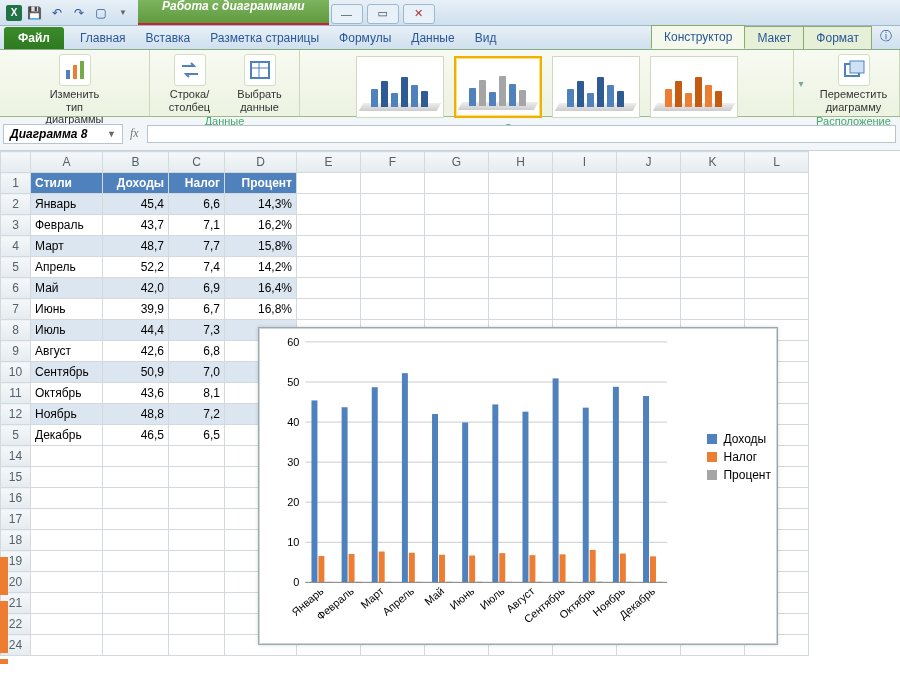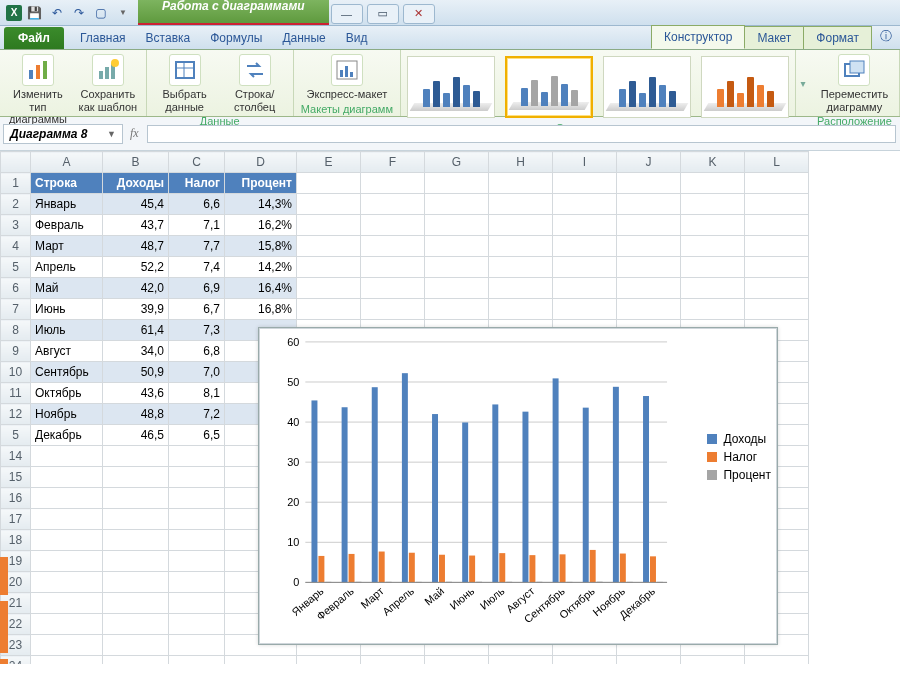--- a/index.html
+++ b/index.html
@@ -88,20 +88,21 @@
     <div>—</div>
     <div>▭</div>
     <div style="color:#a33">✕</div>
   </div>
 </div>
 
 <div class="tabsrow">
   <div class="file-tab">Файл</div>
   <div class="tab">Главная</div>
   <div class="tab">Вставка</div>
+  <div class="tab">Разметка страницы</div>
   <div class="tab">Формулы</div>
   <div class="tab">Данные</div>
   <div class="tab">Вид</div>
   <div class="chart-context">
     <div class="ctab active ctab-underline">Конструктор</div>
     <div class="ctab">Макет</div>
     <div class="ctab">Формат</div>
   </div>
   <div class="help-icon">ⓘ</div>
 </div>
@@ -112,75 +113,48 @@
       <div class="rbig">
         <div class="ricon">
             <svg viewBox="0 0 24 24">
               <rect x="3" y="12" width="4" height="9" fill="#4f81bd"></rect>
               <rect x="10" y="7" width="4" height="14" fill="#ed7d31"></rect>
               <rect x="17" y="3" width="4" height="18" fill="#70ad47"></rect>
             </svg>
           </div>
         <span>Изменить тип диаграммы</span>
       </div>
+    </div>
+    <div class="rlabel">Тип</div>
+  </div>
+
+  <div class="rgroup" style="width:150px">
+    <div class="rbody">
       <div class="rbig">
         <div class="ricon">
             <svg viewBox="0 0 24 24">
-              <rect x="3" y="13" width="4" height="8" fill="#7aa"></rect>
-              <rect x="9" y="9" width="4" height="12" fill="#7aa"></rect>
-              <rect x="15" y="5" width="4" height="16" fill="#7aa"></rect>
-              <circle cx="19" cy="5" r="4" fill="#fc3"></circle>
+              <path d="M4 8h12l-3-3M20 16H8l3 3" stroke="#4f81bd" stroke-width="2" fill="none"></path>
             </svg>
           </div>
-        <span>Сохранить как шаблон</span>
+        <span>Строка/столбец</span>
       </div>
-    </div>
-    <div class="rlabel">Тип</div>
-  </div>
-
-  <div class="rgroup" style="width:150px">
-    <div class="rbody">
       <div class="rbig">
         <div class="ricon">
             <svg viewBox="0 0 24 24">
               <rect x="3" y="4" width="18" height="16" fill="none" stroke="#4f81bd" stroke-width="2"></rect>
               <line x1="3" y1="10" x2="21" y2="10" stroke="#4f81bd"></line>
               <line x1="11" y1="4" x2="11" y2="20" stroke="#4f81bd"></line>
             </svg>
           </div>
         <span>Выбрать данные</span>
       </div>
-      <div class="rbig">
-        <div class="ricon">
-            <svg viewBox="0 0 24 24">
-              <path d="M4 8h12l-3-3M20 16H8l3 3" stroke="#4f81bd" stroke-width="2" fill="none"></path>
-            </svg>
-          </div>
-        <span>Строка/столбец</span>
-      </div>
     </div>
     <div class="rlabel">Данные</div>
   </div>
 
-  <div class="rgroup" style="width:110px">
-    <div class="rbody">
-      <div class="rbig" style="width:90px">
-        <div class="ricon">
-            <svg viewBox="0 0 24 24">
-              <rect x="2" y="3" width="20" height="18" fill="none" stroke="#888"></rect>
-              <rect x="5" y="12" width="3" height="7" fill="#4f81bd"></rect>
-              <rect x="10" y="8" width="3" height="11" fill="#4f81bd"></rect>
-              <rect x="15" y="14" width="3" height="5" fill="#4f81bd"></rect>
-            </svg>
-          </div>
-        <span>Экспресс-макет</span>
-      </div>
-    </div>
-    <div class="rlabel">Макеты диаграмм</div>
-  </div>
 
   <div class="rgroup" style="flex:1">
     <div class="rbody" id="styleThumbs">
         <div class="style-thumb">
           <div class="floor"></div>
           <div class="minibar" style="height: 18px; background: rgb(79, 129, 189);"></div>
           <div class="minibar" style="height: 26px; background: rgb(46, 91, 148);"></div>
           <div class="minibar" style="height: 14px; background: rgb(79, 129, 189);"></div>
           <div class="minibar" style="height: 30px; background: rgb(46, 91, 148);"></div>
           <div class="minibar" style="height: 22px; background: rgb(79, 129, 189);"></div>
@@ -258,21 +232,21 @@
           <th class="colRest">F</th>
           <th class="colRest">G</th>
           <th class="colRest">H</th>
           <th class="colRest">I</th>
           <th class="colRest">J</th>
           <th class="colRest">K</th>
           <th class="colRest">L</th>
         </tr>
         <tr>
           <th class="rowhdr">1</th>
-          <td class="thead-cell">Строка</td>
+          <td class="thead-cell">Стили</td>
           <td class="thead-cell tright">Доходы</td>
           <td class="thead-cell tright">Налог</td>
           <td class="thead-cell tright">Процент</td>
           <td></td>
           <td></td>
           <td></td>
           <td></td>
           <td></td>
           <td></td>
           <td></td>
@@ -364,36 +338,36 @@
           <td></td>
           <td></td>
           <td></td>
           <td></td>
           <td></td>
           <td></td>
         </tr>
         <tr>
           <th class="rowhdr">8</th>
           <td class="tleft band">Июль</td>
-          <td class="tright band">61,4</td>
+          <td class="tright band">44,4</td>
           <td class="tright band">7,3</td>
           <td class="tright band"></td>
           <td></td>
           <td></td>
           <td></td>
           <td></td>
           <td></td>
           <td></td>
           <td></td>
           <td></td>
         </tr>
         <tr>
           <th class="rowhdr">9</th>
           <td class="tleft ">Август</td>
-          <td class="tright ">34,0</td>
+          <td class="tright ">42,6</td>
           <td class="tright ">6,8</td>
           <td class="tright "></td>
           <td></td>
           <td></td>
           <td></td>
           <td></td>
           <td></td>
           <td></td>
           <td></td>
           <td></td>
@@ -573,35 +547,20 @@
           <td></td>
           <td></td>
           <td></td>
           <td></td>
           <td></td>
           <td></td>
           <td></td>
         </tr>
         <tr>
           <th class="rowhdr">22</th>
-          <td></td>
-          <td></td>
-          <td></td>
-          <td></td>
-          <td></td>
-          <td></td>
-          <td></td>
-          <td></td>
-          <td></td>
-          <td></td>
-          <td></td>
-          <td></td>
-        </tr>
-        <tr>
-          <th class="rowhdr">23</th>
           <td></td>
           <td></td>
           <td></td>
           <td></td>
           <td></td>
           <td></td>
           <td></td>
           <td></td>
           <td></td>
           <td></td>

